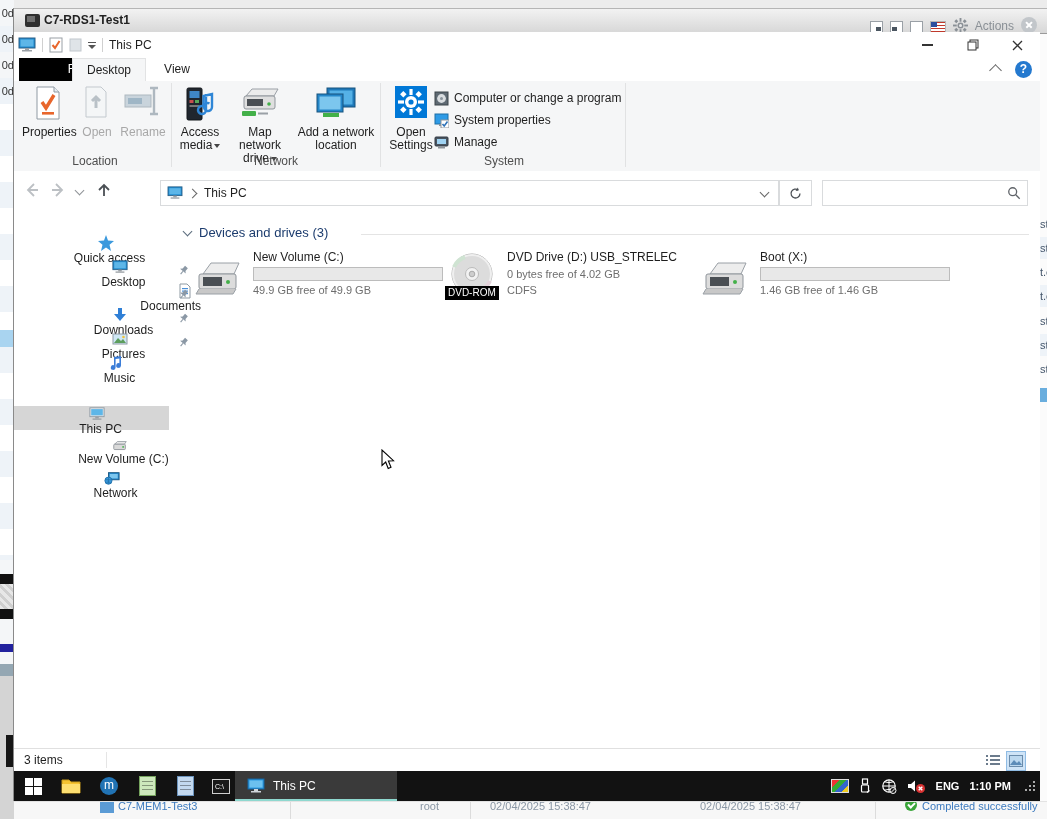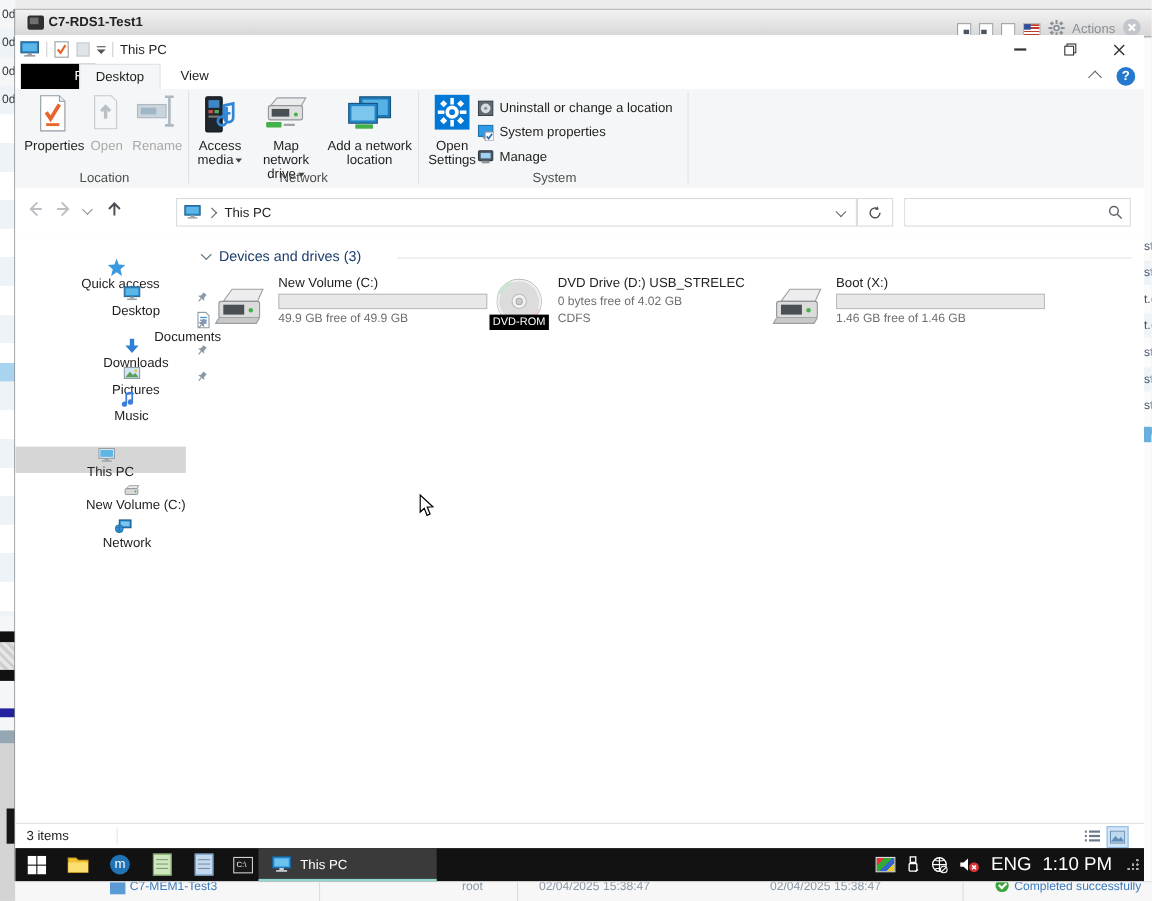--- a/index.html
+++ b/index.html
@@ -113,21 +113,21 @@
   .vt{width:18px;height:18px;display:flex;align-items:center;justify-content:center;}
   .vt.sel{background:#cfe4f7;border:1px solid #90bce4;}
 
   
   #taskbar{left:0;top:739px;width:1026px;height:30px;background:#121212;}
   .tb-ico{position:absolute;top:0;width:34px;height:30px;display:flex;align-items:center;justify-content:center;}
   #tb-thispc{position:absolute;left:221px;top:0;width:162px;height:30px;background:#3a3a3a;display:flex;align-items:center;gap:8px;padding-left:12px;box-sizing:border-box;}
   #tb-thispc:after{content:"";position:absolute;left:0;bottom:0;width:100%;height:2px;background:#8fd8cf;}
   #tb-thispc span{color:#fff;}
   #tray{position:absolute;right:4px;top:0;height:30px;display:flex;align-items:center;gap:10px;}
-  #tray .txt{color:#fff;font-size:17px;}
+  #tray .txt{color:#fff;font-size:11px;font-weight:bold;}
   .m-circle{width:18px;height:18px;border-radius:50%;background:#2173b4;color:#fff;text-align:center;line-height:17px;font-size:12px;}
   .m-circle:after{content:"m";}
   .cmd-ico{width:18px;height:15px;background:#181818;border:1px solid #cfcfcf;color:#fff;font-size:7px;line-height:13px;padding-left:2px;box-sizing:border-box;}
   .cmd-ico:after{content:"C:\\";}
   .note{width:15px;height:18px;position:relative;}
   .note.green{background:#cde8bc;border:1px solid #76a35e;}
   .note.blue{background:#c3d9f0;border:1px solid #6b93bd;}
   .note i{position:absolute;left:2px;right:2px;height:1px;background:rgba(0,0,0,.35);}
   .grip{width:13px;height:13px;margin-left:2px;background:
     radial-gradient(circle at 11px 2px,#aaa 1px,transparent 1.3px),
@@ -364,21 +364,21 @@
         </svg>
       </div>
       <div class="blabel">Open Settings</div>
     </div>
     <div class="smallrow" style="top:8px;">
       <svg width="15" height="15" viewBox="0 0 15 15">
         <rect x="1" y="1" width="13" height="13" fill="#5f6a73" stroke="#3c444b"></rect>
         <circle cx="7.5" cy="7.5" r="4.4" fill="#d9dde0"></circle>
           <circle cx="7.5" cy="7.5" r="1.5" fill="#8a949c"></circle>
       </svg>
-      <span>Uninstall or change a location</span>
+      <span>Computer or change a program</span>
     </div>
     <div class="smallrow" style="top:30px;">
       <svg width="15" height="15" viewBox="0 0 15 15">
         <rect x="1" y="1" width="13" height="10" fill="#2e9be6" stroke="#1d6ea6"></rect>
         <rect x="5" y="11" width="5" height="2" fill="#8f959b"></rect>
         <rect x="7" y="7" width="8" height="8" fill="#fff" stroke="#8f959b"></rect>
         <path d="M8.5 11 L10.2 13 L13.5 8.5" stroke="#2e72b8" stroke-width="1.6" fill="none"></path>
       </svg>
       <span>System properties</span>
     </div>

